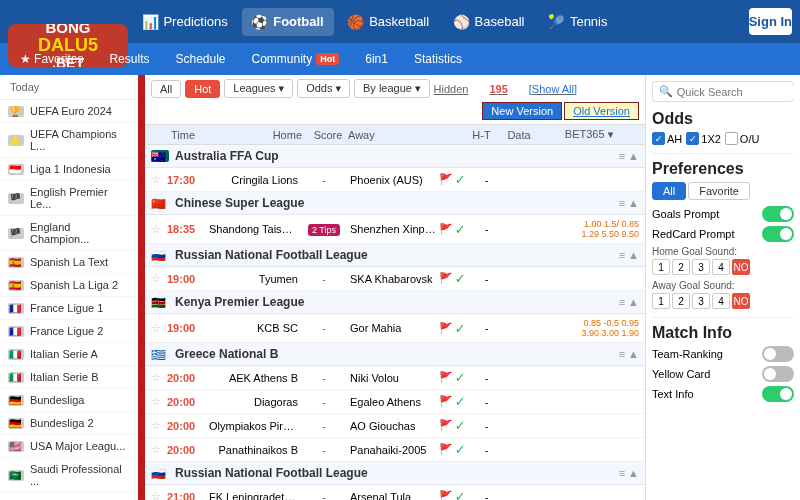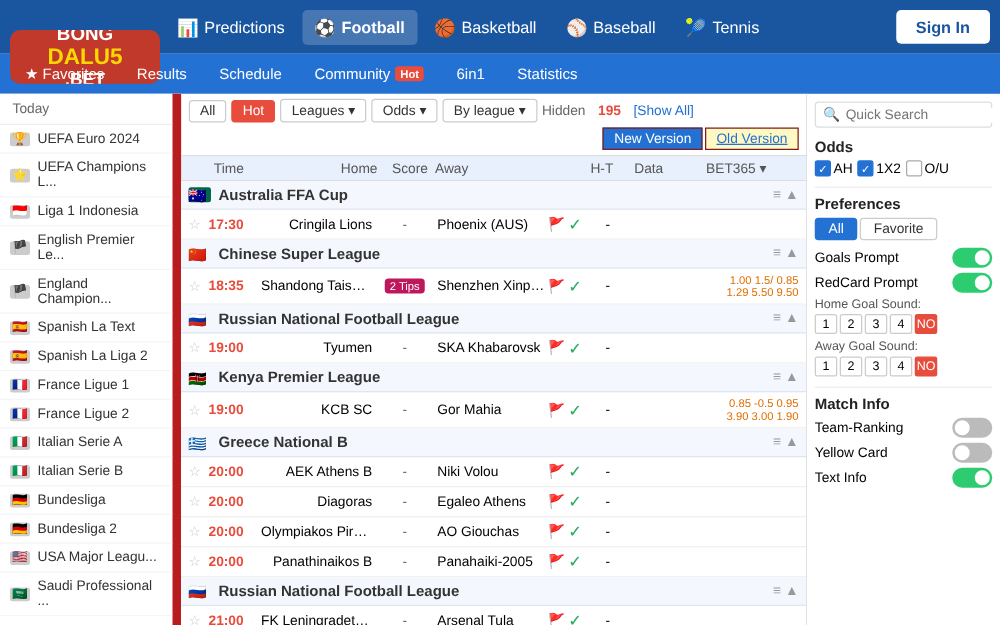--- a/index.html
+++ b/index.html
@@ -49,21 +49,21 @@
       white-space: nowrap;
     }
     .nav-item.active { background: rgba(255,255,255,0.2); font-weight: bold; }
     .nav-item .icon { font-size: 14px; }
 
     .sign-in-btn {
       margin-left: auto;
       background: white;
       color: #1a56a0;
       border: none;
-      padding: 6px 16px;
+      padding: 6px 0;
       border-radius: 4px;
       font-weight: bold;
       cursor: pointer;
       font-size: 13px;
     }
 
     
     .second-nav {
       background: #2471d4;
       display: flex;
@@ -163,21 +163,22 @@
     .filter-btn.active {
       background: #e74c3c;
       color: white;
       border-color: #e74c3c;
     }
     .hidden-info {
       font-size: 11px;
       color: #666;
       display: flex;
       align-items: center;
-      gap: 10px;
+      gap: 21px;
+      text-decoration: underline;
     }
     .hidden-count { color: #e74c3c; font-weight: bold; }
     .show-all { color: #2471d4; cursor: pointer; }
     .version-btns { margin-left: auto; display: flex; gap: 2px; }
     .ver-btn {
       padding: 2px 8px;
       font-size: 11px;
       border: 1px solid #7f1d1d;
       cursor: pointer;
     }
@@ -287,21 +288,21 @@
       border: none;
       outline: none;
       font-size: 11px;
       flex: 1;
       color: #999;
     }
 
     .panel-section { margin-bottom: 8px; }
     .panel-title {
       font-weight: bold;
-      font-size: 12px;
+      font-size: 16px;
       margin-bottom: 4px;
       color: #222;
     }
 
     .odds-checkboxes {
       display: flex;
       gap: 4px;
       align-items: center;
       flex-wrap: wrap;
     }

